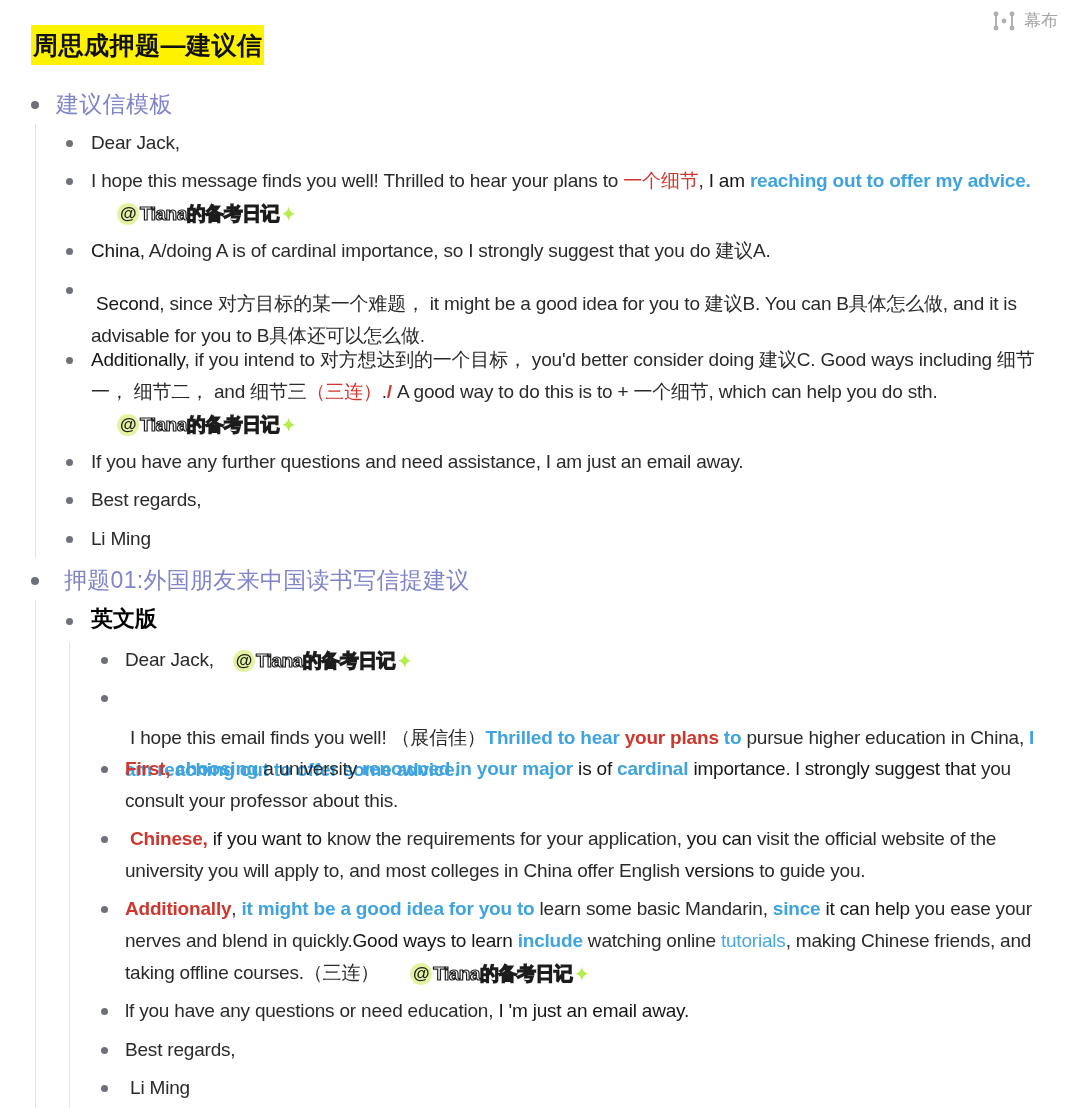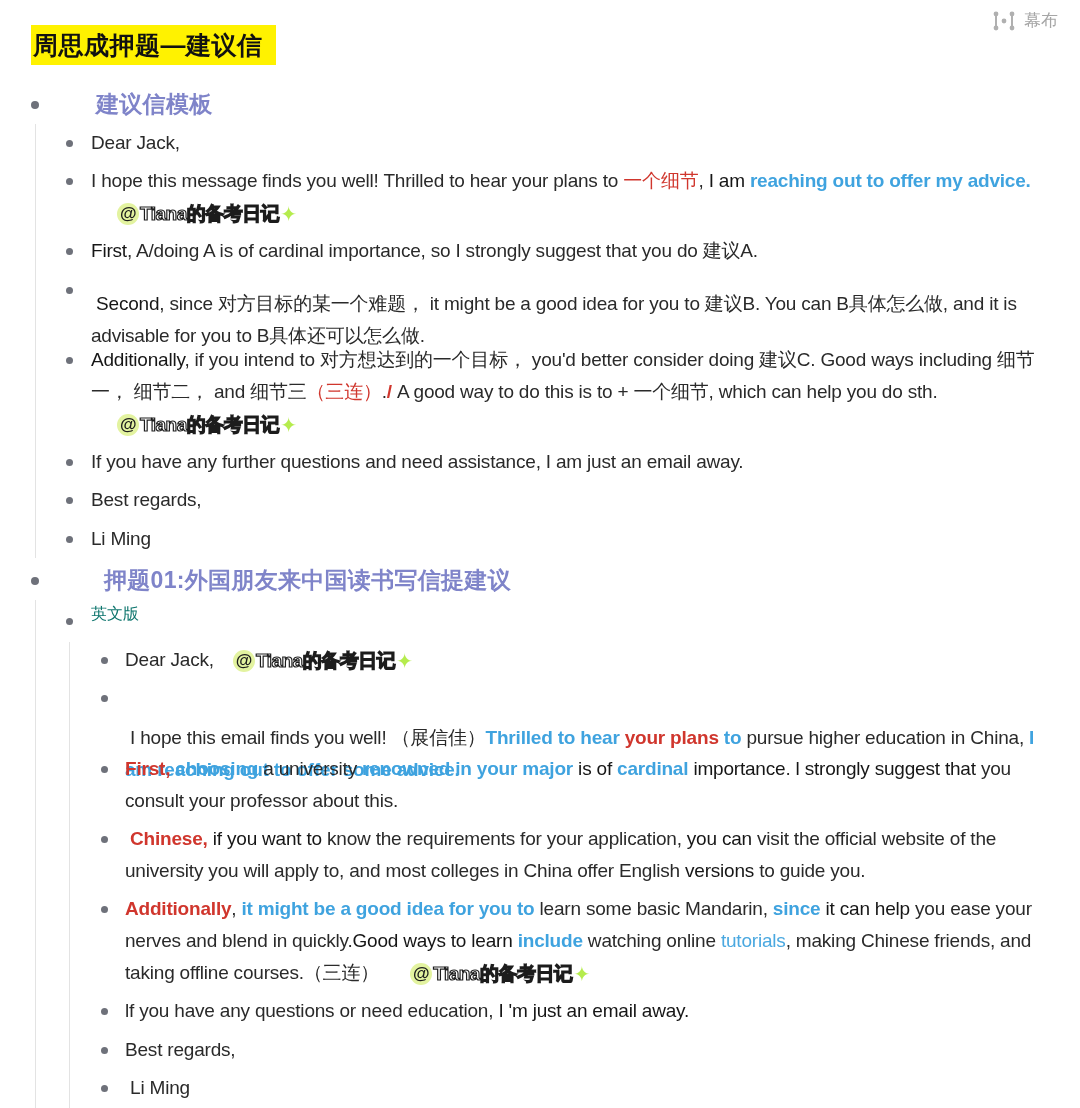--- a/index.html
+++ b/index.html
@@ -11,25 +11,25 @@
   .brand {
     position: absolute; top: 9px; right: 22px;
     display: flex; align-items: center; gap: 8px;
     color: #a6a6a6; font-size: 17px;
   }
   .brand svg { display: block; }
   .title-wrap { position: absolute; left: 31px; top: 25px; }
   .title {
     display: inline-block; background: #fff200;
     font-size: 25px; font-weight: bold; color: #111;
-    padding: 3px 13px 3px 2px; line-height: 34px; letter-spacing: 0.5px;
+    padding: 3px 1px 3px 2px; line-height: 34px; letter-spacing: 0.5px;
   }
   .section-head {
     position: absolute; left: 0; display: flex; align-items: center;
-    font-size: 23px; font-weight: bold; color: #7f84c9; letter-spacing: 0.3px; margin-left: 40px;
+    font-size: 23px; font-weight: normal; color: #7f84c9; letter-spacing: 0.3px;
   }
   .bullet {
     position: absolute; width: 8px; height: 8px; border-radius: 50%;
     background: #6e717a;
   }
   .bullet.sm { width: 7px; height: 7px; }
   .vline { position: absolute; width: 1px; background: #e3e3e3; }
   .item {
     position: absolute; font-size: 19px; line-height: 32px; color: #2a2a2a;
     letter-spacing: -0.2px;
@@ -44,21 +44,21 @@
     font-weight: bold; color: #ffffff; font-size: 19px; vertical-align: middle;
     -webkit-text-stroke: 1.2px #1c1c1c; letter-spacing: -0.5px;
   }
   .wm .at {
     display: inline-block; width: 22px; height: 22px; border-radius: 50%;
     background: #e3f3a0; color: #1c1c1c; -webkit-text-stroke: 0;
     text-align: center; line-height: 22px; font-size: 17px; margin-right: 1px;
   }
   .wm .spark { color: #b5ec4d; -webkit-text-stroke: 0; margin-left: 1px; font-size: 20px; }
   .sub-head {
-    position: absolute; font-size: 16px; font-weight: normal; color: #0f766e;
+    position: absolute; font-size: 22px; font-weight: bold; color: #000000;
   }
 </style>
 </head>
 <body>
 
 <div class="brand">
   <svg width="24" height="20" viewBox="0 0 24 20">
     <g fill="#b0b0b0">
       <circle cx="4" cy="3" r="2.4"></circle>
         <circle cx="4" cy="17" r="2.4"></circle>
@@ -92,21 +92,21 @@
   <span>I hope this message finds you well!  Thrilled to hear your plans to </span><span class="red">一个细节</span><span>, </span><span class="b">I am</span><span> </span><span class="blueb">reaching out to offer my advice.</span>
   <span class="wm">
       <span class="at">@</span>
       <span>Tiana的备考日记</span>
       <span class="spark">✦</span>
     </span>
 </div>
 
 <div class="bullet sm" style="left:66px;top:248px;"></div>
 <div class="item" style="left:91px;top:235px;width:960px;">
-  <span class="b">First</span><span>, A/doing A is of cardinal importance, so I strongly suggest that you do 建议A.</span>
+  <span class="b">China</span><span>, A/doing A is of cardinal importance, so I strongly suggest that you do 建议A.</span>
 </div>
 
 <div class="bullet sm" style="left:66px;top:287px;"></div>
 <div class="item" style="left:91px;top:288px;width:950px;">
   &nbsp;<span class="b">Second</span><span>, since 对方目标的某一个难题， it might be a good idea for you to 建议B. You can B具体怎么做, and it is advisable for you to B具体还可以怎么做.</span>
 </div>
 
 <div class="bullet sm" style="left:66px;top:357px;"></div>
 <div class="item" style="left:91px;top:344px;width:955px;">
   <span class="b">Additionally</span><span>, if you intend to 对方想达到的一个目标， you'd better consider doing 建议C. Good ways including 细节一， 细节二， and 细节三</span><span class="red">（三连）</span><span>.</span><span class="redb">/</span><span> A good way to do this is to + 一个细节, which can help you do sth.</span>

